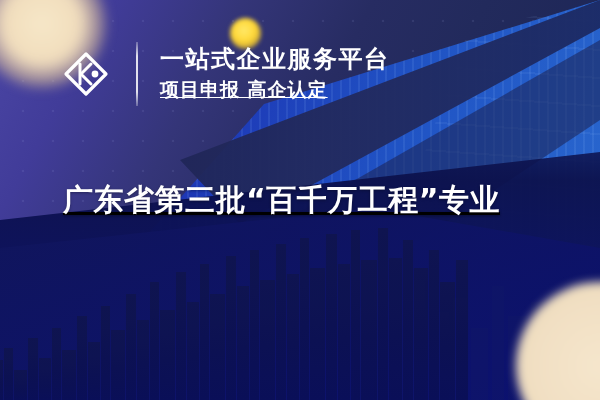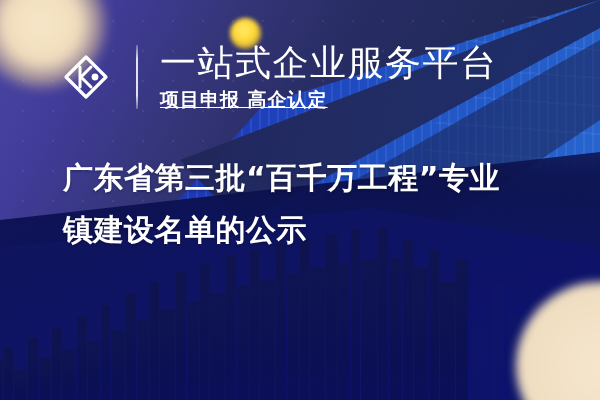--- a/index.html
+++ b/index.html
@@ -220,45 +220,46 @@
     flex: 0 0 2px;
   }
 
   .slogan {
     display: flex;
     flex-direction: column;
     justify-content: center;
   }
   .slogan-main {
     color: #ffffff;
-    font-size: 36px;
+    font-size: 24px;
     letter-spacing: 1.5px;
     line-height: 1.15;
     white-space: nowrap;
     font-family: "DejaVu Sans", sans-serif;
-    font-weight: 400;
+    font-weight: 700;
   }
   .slogan-sub {
     color: #ffffff;
     font-size: 19px;
     letter-spacing: 1px;
     line-height: 1.3;
     margin-top: 4px;
     white-space: nowrap;
     font-family: "DejaVu Sans", sans-serif;
     font-weight: bold;
     text-decoration: underline;
   }
 
   
   .headline {
     position: absolute;
     left: 63px;
-    top: 152px;
+    top: 174px;
     width: 500px;
+    text-decoration: underline;
   }
   .headline-line {
     color: #ffffff;
     font-size: 30px;
     font-weight: bold;
     letter-spacing: 0.5px;
     line-height: 52px;
     white-space: nowrap;
     font-family: "DejaVu Sans", sans-serif;
     text-shadow: 0 1px 3px rgba(0,0,0,0.35);
@@ -373,16 +374,15 @@
     <span class="divider"></span>
 
     <div class="slogan">
       <span class="slogan-main">一站式企业服务平台</span>
       <span class="slogan-sub">项目申报 高企认定</span>
     </div>
   </div>
 
   <div class="headline">
     <div class="headline-line">广东省第三批“百千万工程”专业</div>
-    <div class="headline-line">镇建设名单的公示</div>
   </div>
 
 </div>
 
 </body></html>

